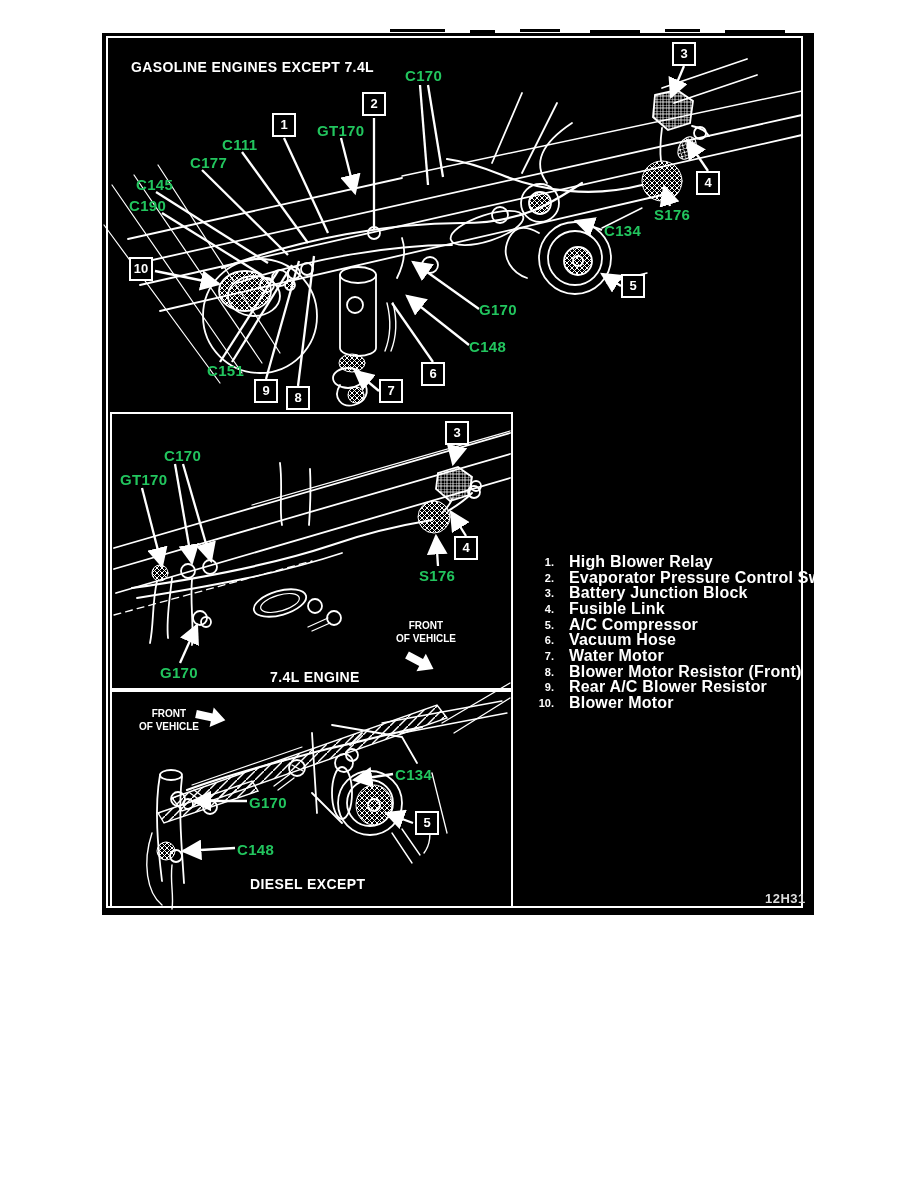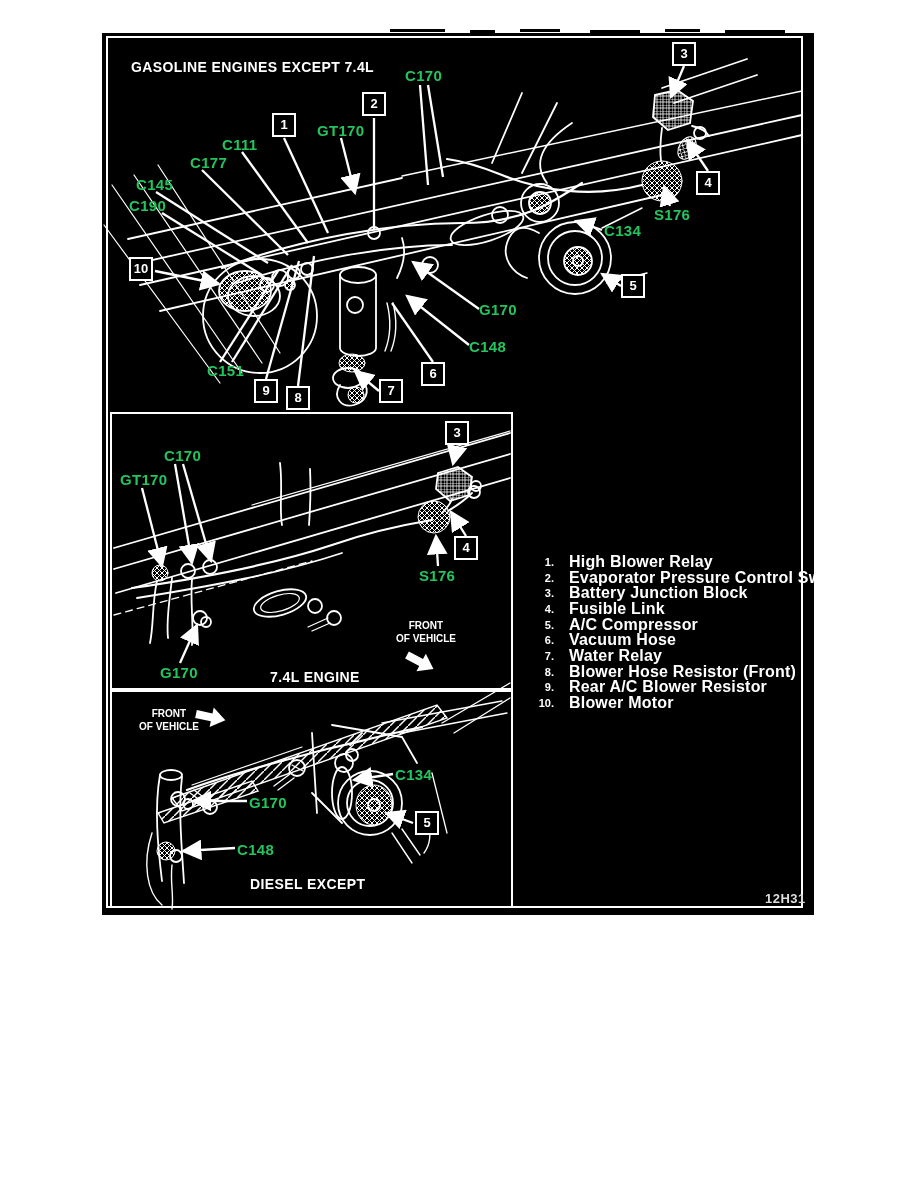--- a/index.html
+++ b/index.html
@@ -312,25 +312,25 @@
     <div class="lrow">
         <span class="lnum">5.</span>
         <span class="llabel">A/C Compressor</span>
       </div>
     <div class="lrow">
         <span class="lnum">6.</span>
         <span class="llabel">Vacuum Hose</span>
       </div>
     <div class="lrow">
         <span class="lnum">7.</span>
-        <span class="llabel">Water Relay</span>
+        <span class="llabel">Water Motor</span>
       </div>
     <div class="lrow">
         <span class="lnum">8.</span>
-        <span class="llabel">Blower Hose Resistor (Front)</span>
+        <span class="llabel">Blower Motor Resistor (Front)</span>
       </div>
     <div class="lrow">
         <span class="lnum">9.</span>
         <span class="llabel">Rear A/C Blower Resistor</span>
       </div>
     <div class="lrow">
         <span class="lnum">10.</span>
         <span class="llabel">Blower Motor</span>
       </div>
   </div>

